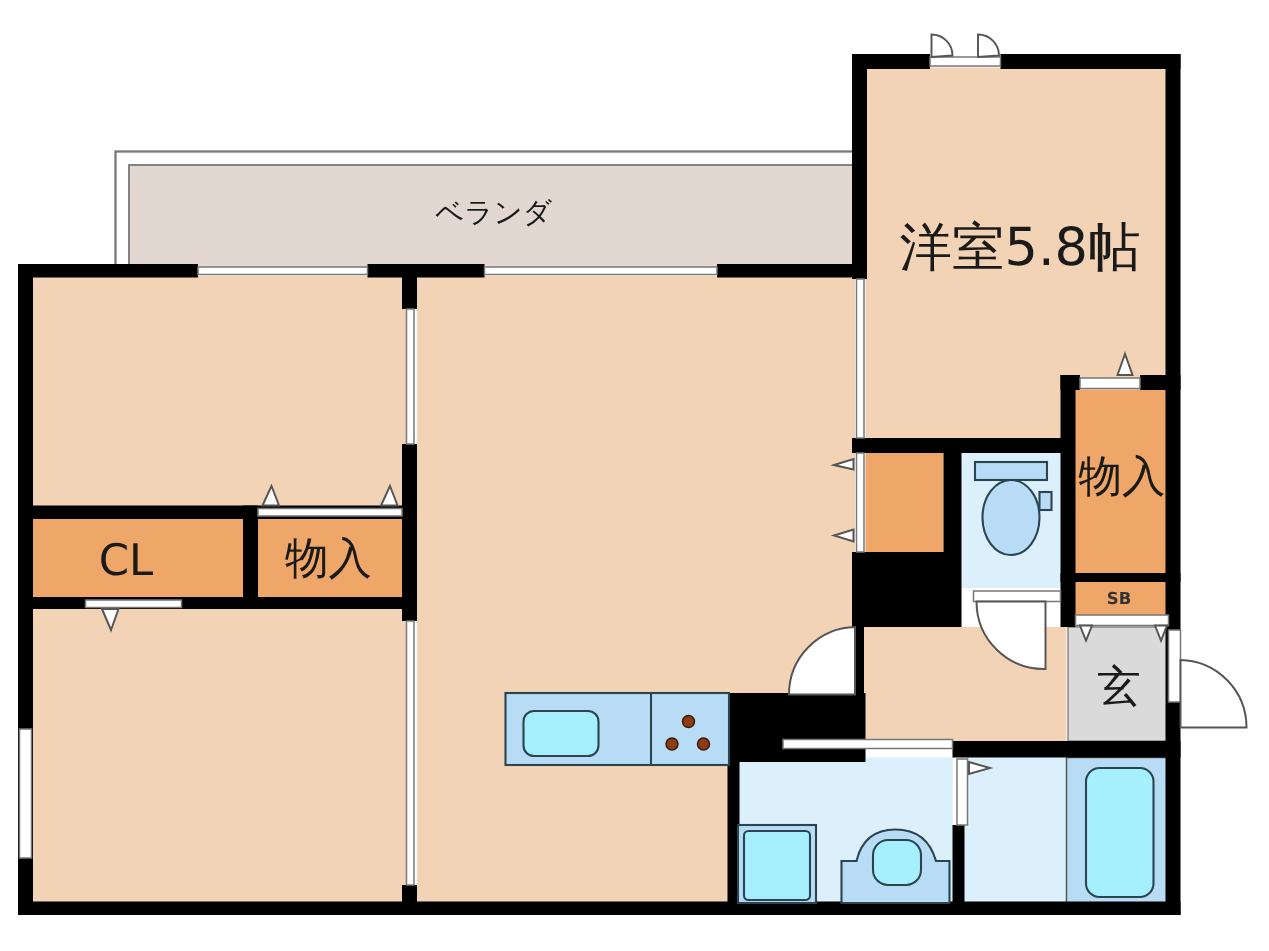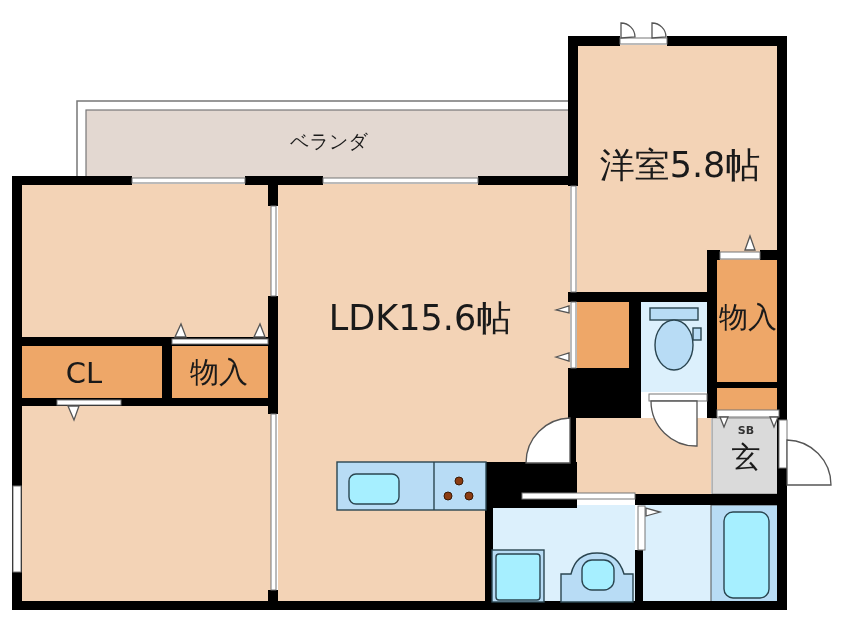--- a/index.html
+++ b/index.html
@@ -134,19 +134,18 @@
     <rect x="492" y="550" width="52" height="52" fill="#b8dcf5"></rect>
     <rect x="496" y="554" width="44" height="46" rx="3" fill="#a6efff"></rect>
     <path d="M561 602 L561 574 L571 574 Q576 553 597 553 Q618 553 624 574 L633 574 L633 602 Z" fill="#b8dcf5"></path>
     <rect x="582" y="560" width="32" height="30" rx="10" fill="#a6efff"></rect>
     <rect x="724" y="512" width="45" height="86" rx="9" fill="#a6efff"></rect>
   </g>
 </svg>
 
   <div class="lbl" style="left:329px;top:142px;font-size:19px;">ベランダ</div>
   <div class="lbl room-lg" style="left:680px;top:165px;">洋室5.8帖</div>
-  <div class="lbl room-lg" style="left:420px;top:318px;">LDK15.6帖</div>
   <div class="lbl room-sm" style="left:84px;top:373px;">CL</div>
   <div class="lbl room-sm" style="left:219px;top:373px;">物入</div>
   <div class="lbl room-sm" style="left:748px;top:318px;">物入</div>
-  <div class="lbl tiny" style="left:746px;top:399px;margin-top:31px;">SB</div>
+  <div class="lbl tiny" style="left:746px;top:399px;">SB</div>
   <div class="lbl room-sm" style="left:746px;top:458px;">玄</div>
 </div>
 
 </body></html>

